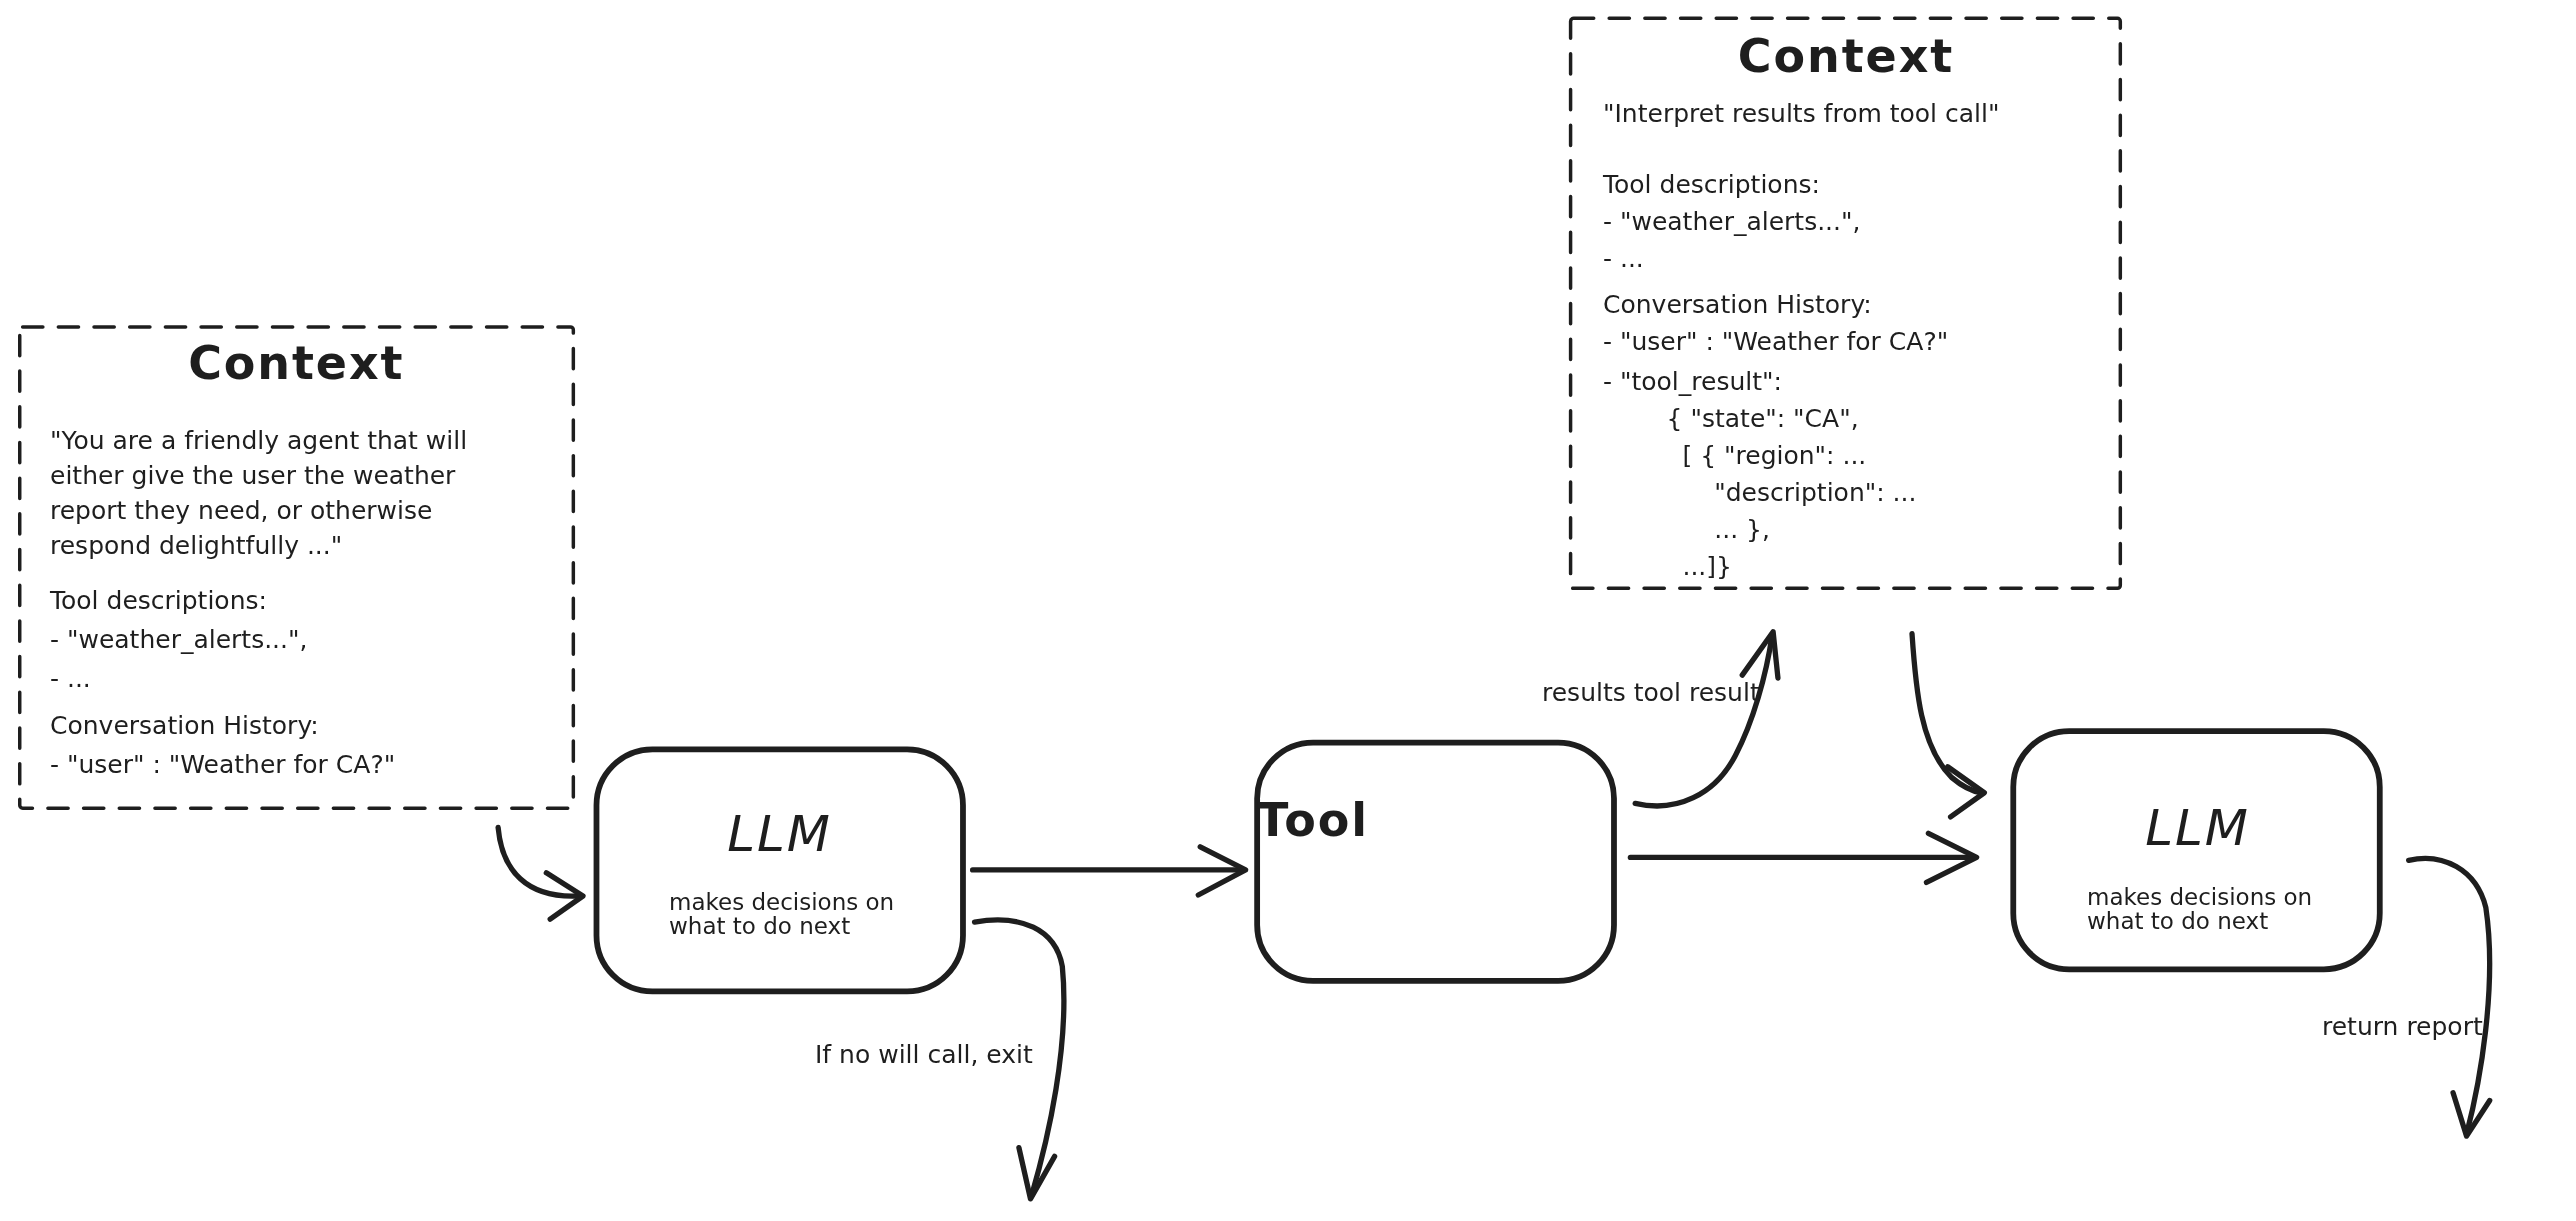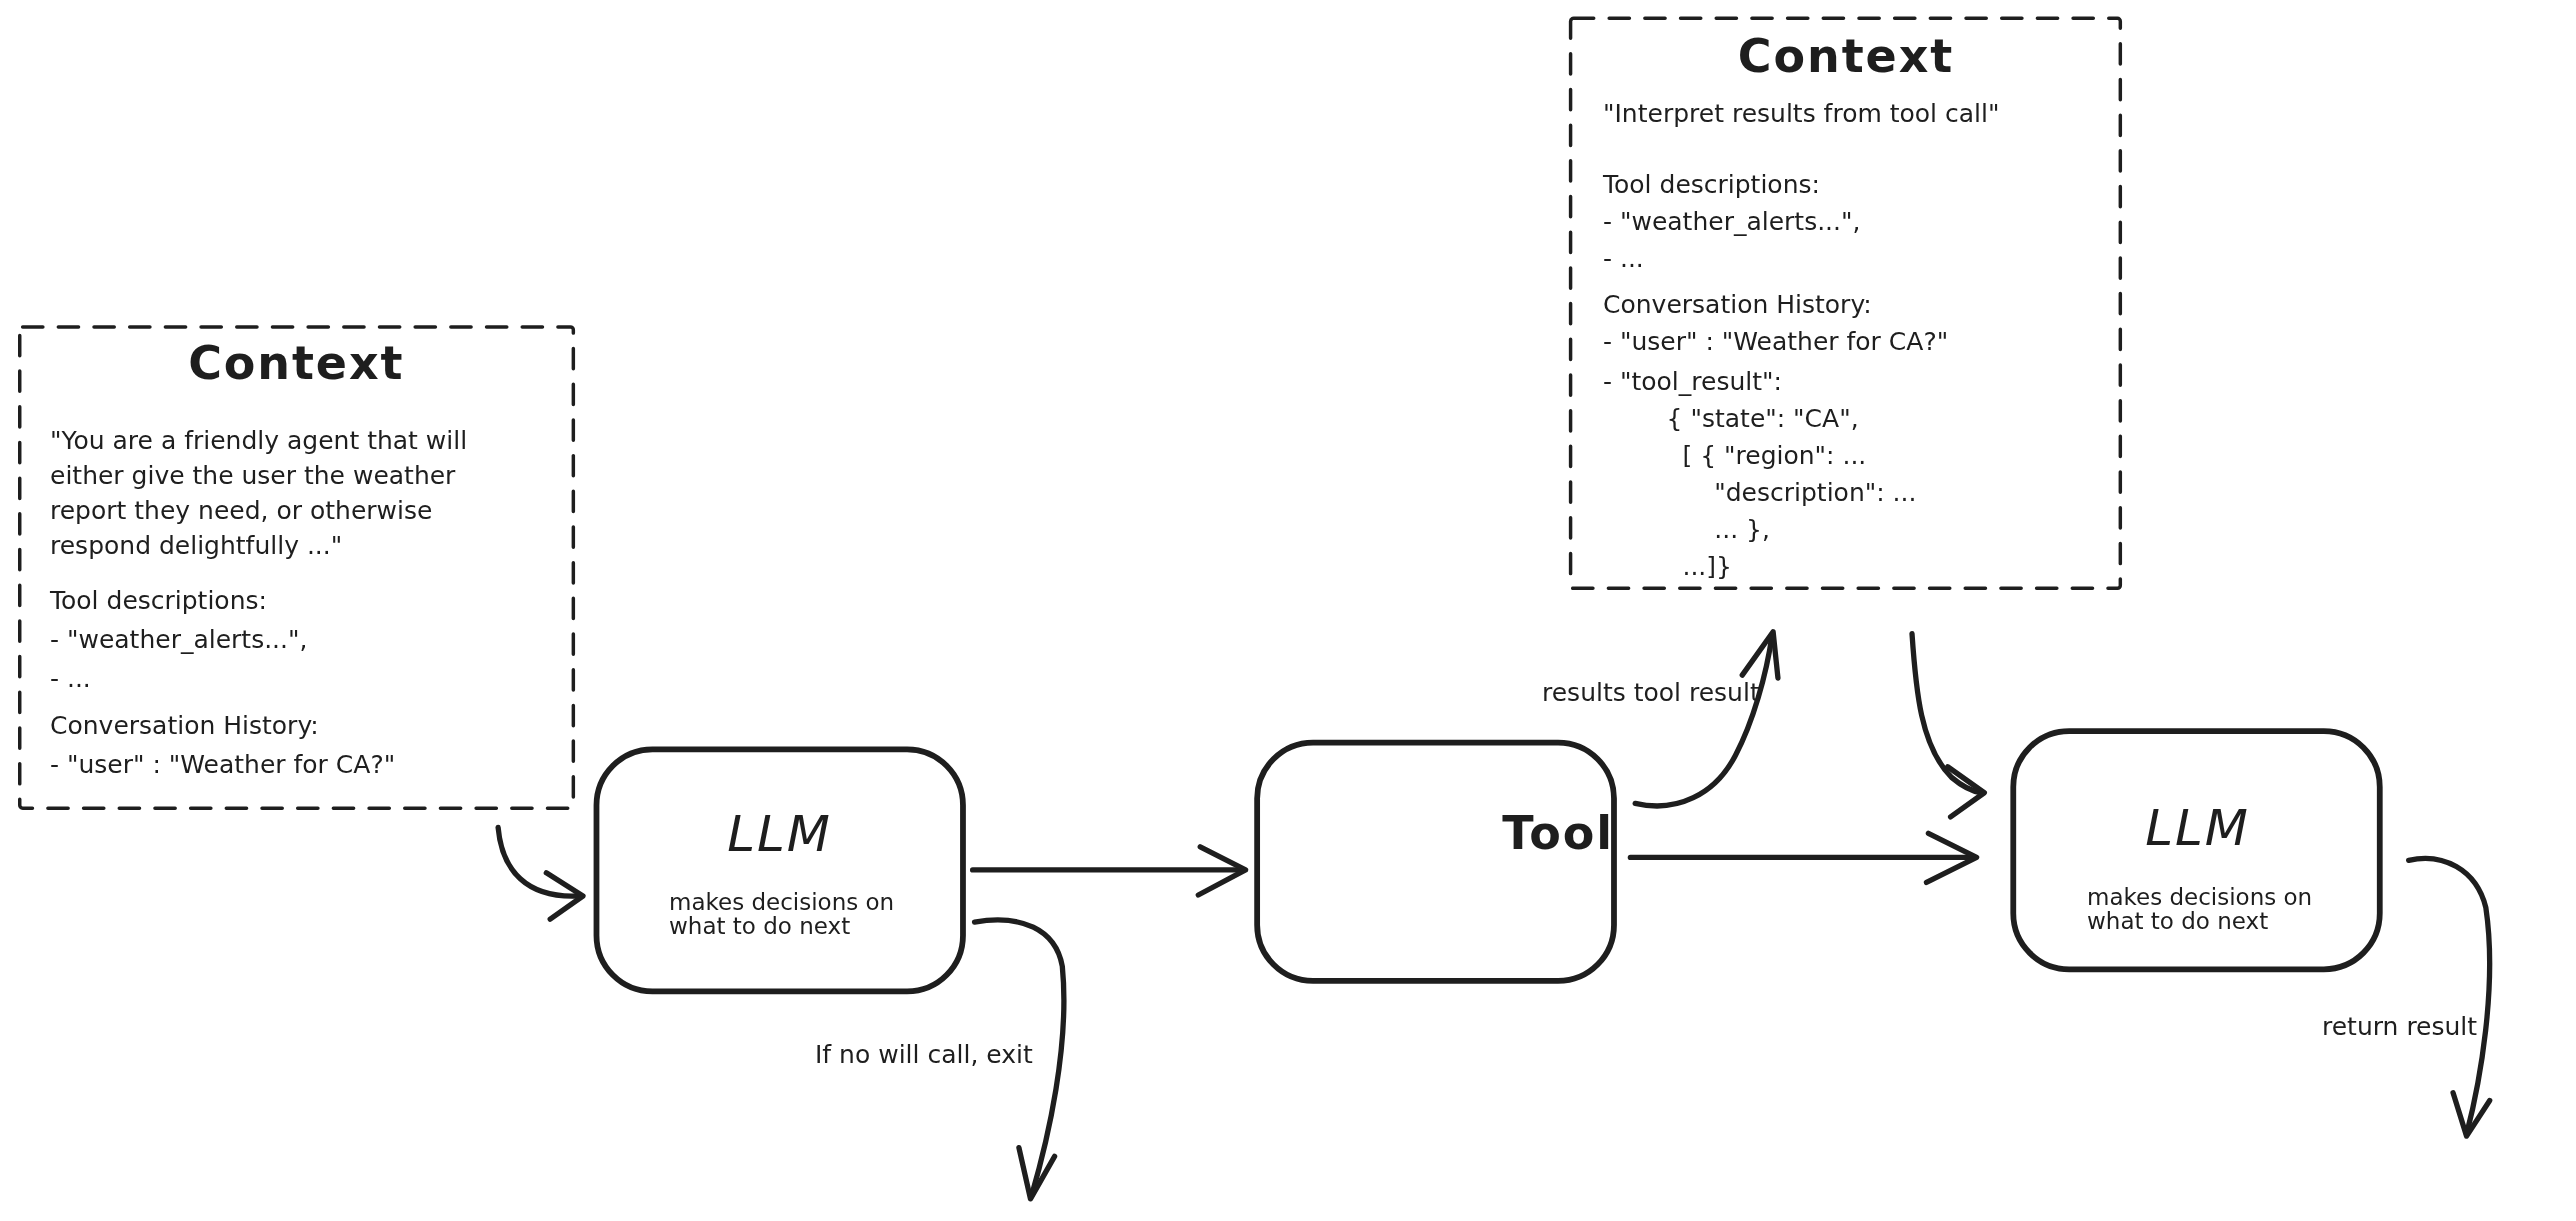--- a/index.html
+++ b/index.html
@@ -32,23 +32,22 @@
   .node-title-llm {
     font-size: 50px;
     font-weight: normal;
     font-style: italic;
     text-align: center;
     letter-spacing: 1.9px;
   }
   .node-title-tool {
     font-size: 46px;
     font-weight: bold;
-    text-align: right;
+    text-align: left;
     letter-spacing: 1.9px;
-    margin-top: 13px;
   }
   .node-sub { font-size: 23px; line-height: 24px; }
   .ctx-body { font-size: 25px; }
   .lh36 { line-height: 35px; }
   .lh38 { line-height: 37px; }
   .lh40 { line-height: 39px; }
   .edge-label { font-size: 25px; }
 </style>
 </head>
 <body>
@@ -116,16 +115,16 @@
 what to do next</div>
 
   <div class="txt node-title-tool" style="left:1257px; top:793px; width:357px;">Tool</div>
 
   <div class="txt node-title-llm" style="left:2014px; top:799px; width:367px;">LLM</div>
   <div class="txt node-sub" style="left:2087px; top:885px;">makes decisions on
 what to do next</div>
 
   <div class="txt edge-label" style="left:1542px; top:678px;">results tool result</div>
   <div class="txt edge-label" style="left:815px; top:1040px;">If no will call, exit</div>
-  <div class="txt edge-label" style="left:2322px; top:1012px;">return result</div>
+  <div class="txt edge-label" style="left:2322px; top:1012px;">return report</div>
 
 </div>
 
 
 </body></html>

